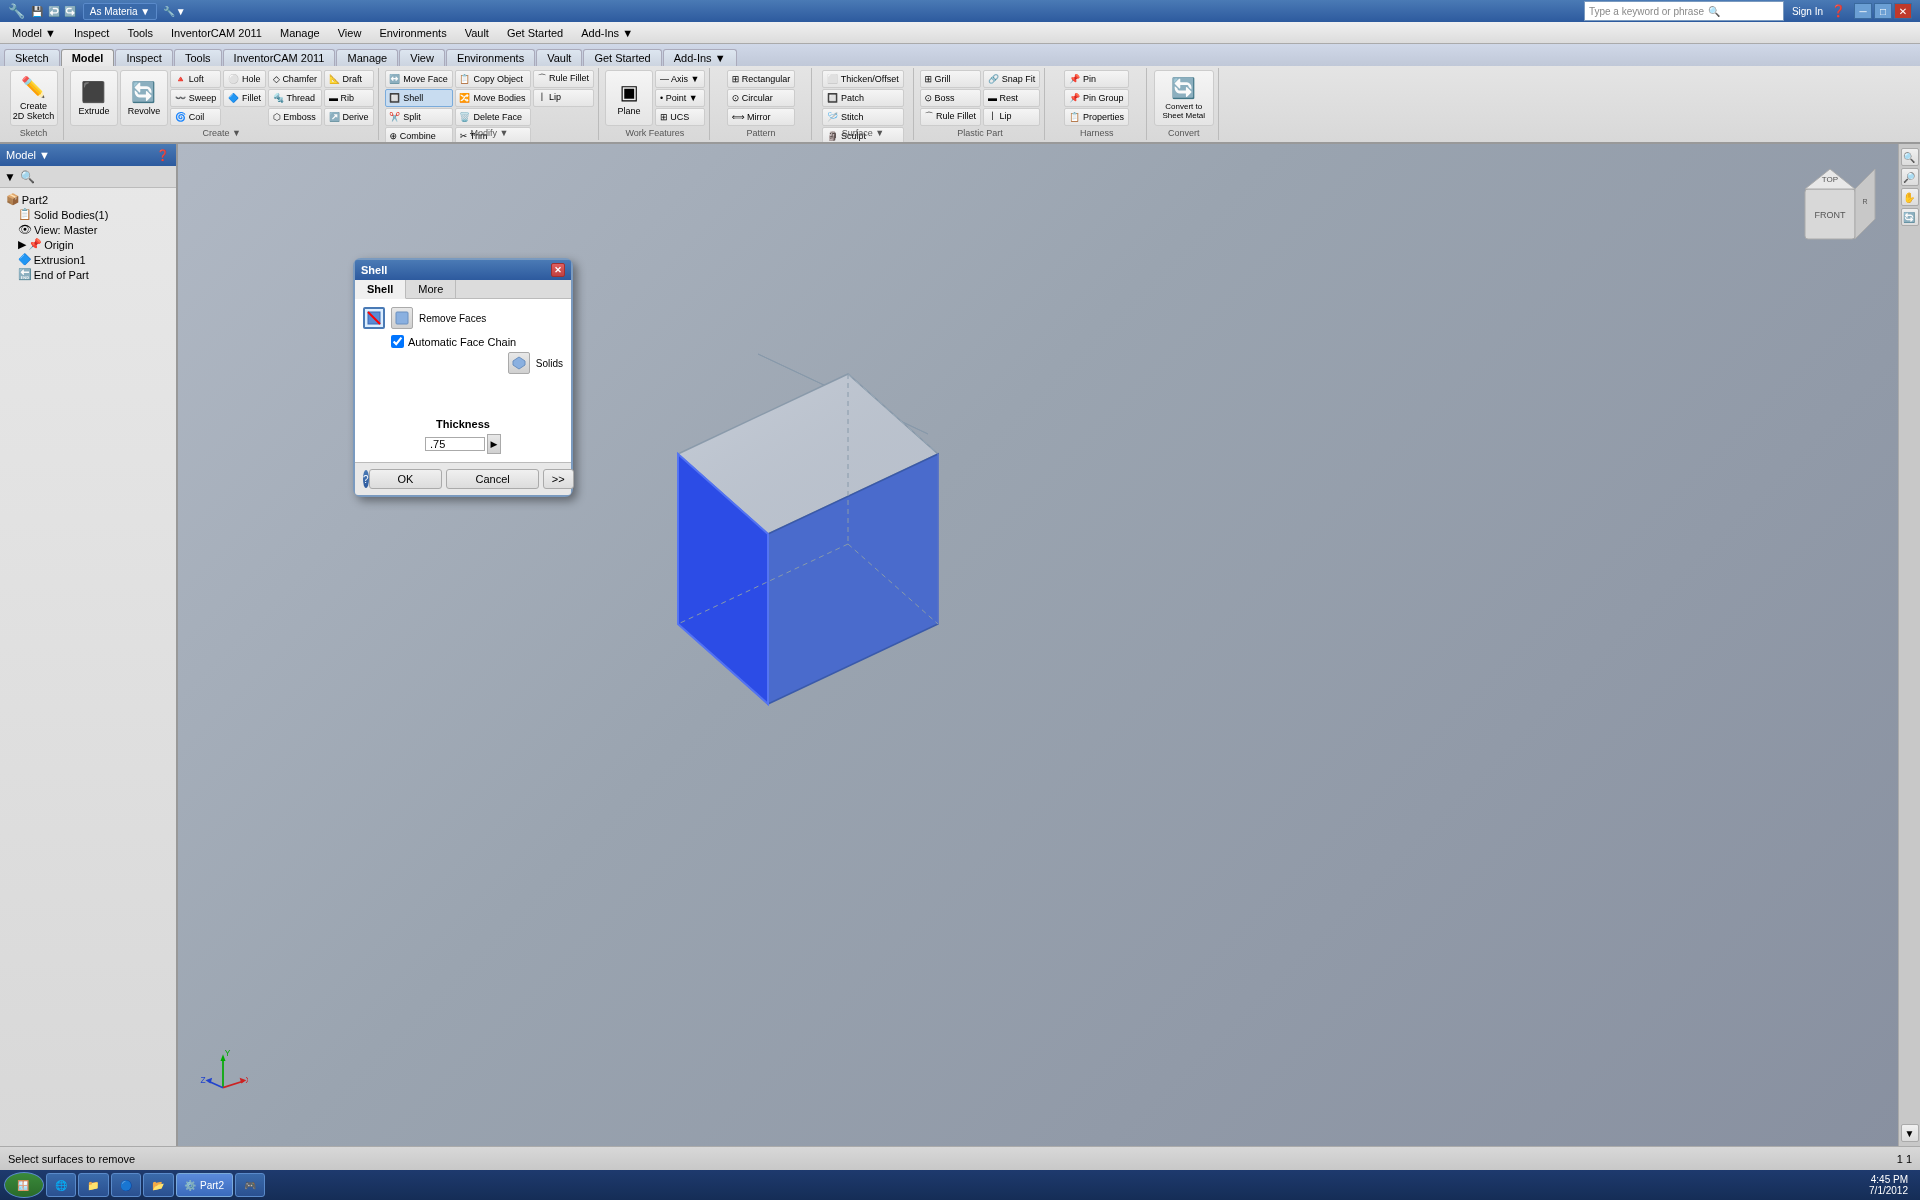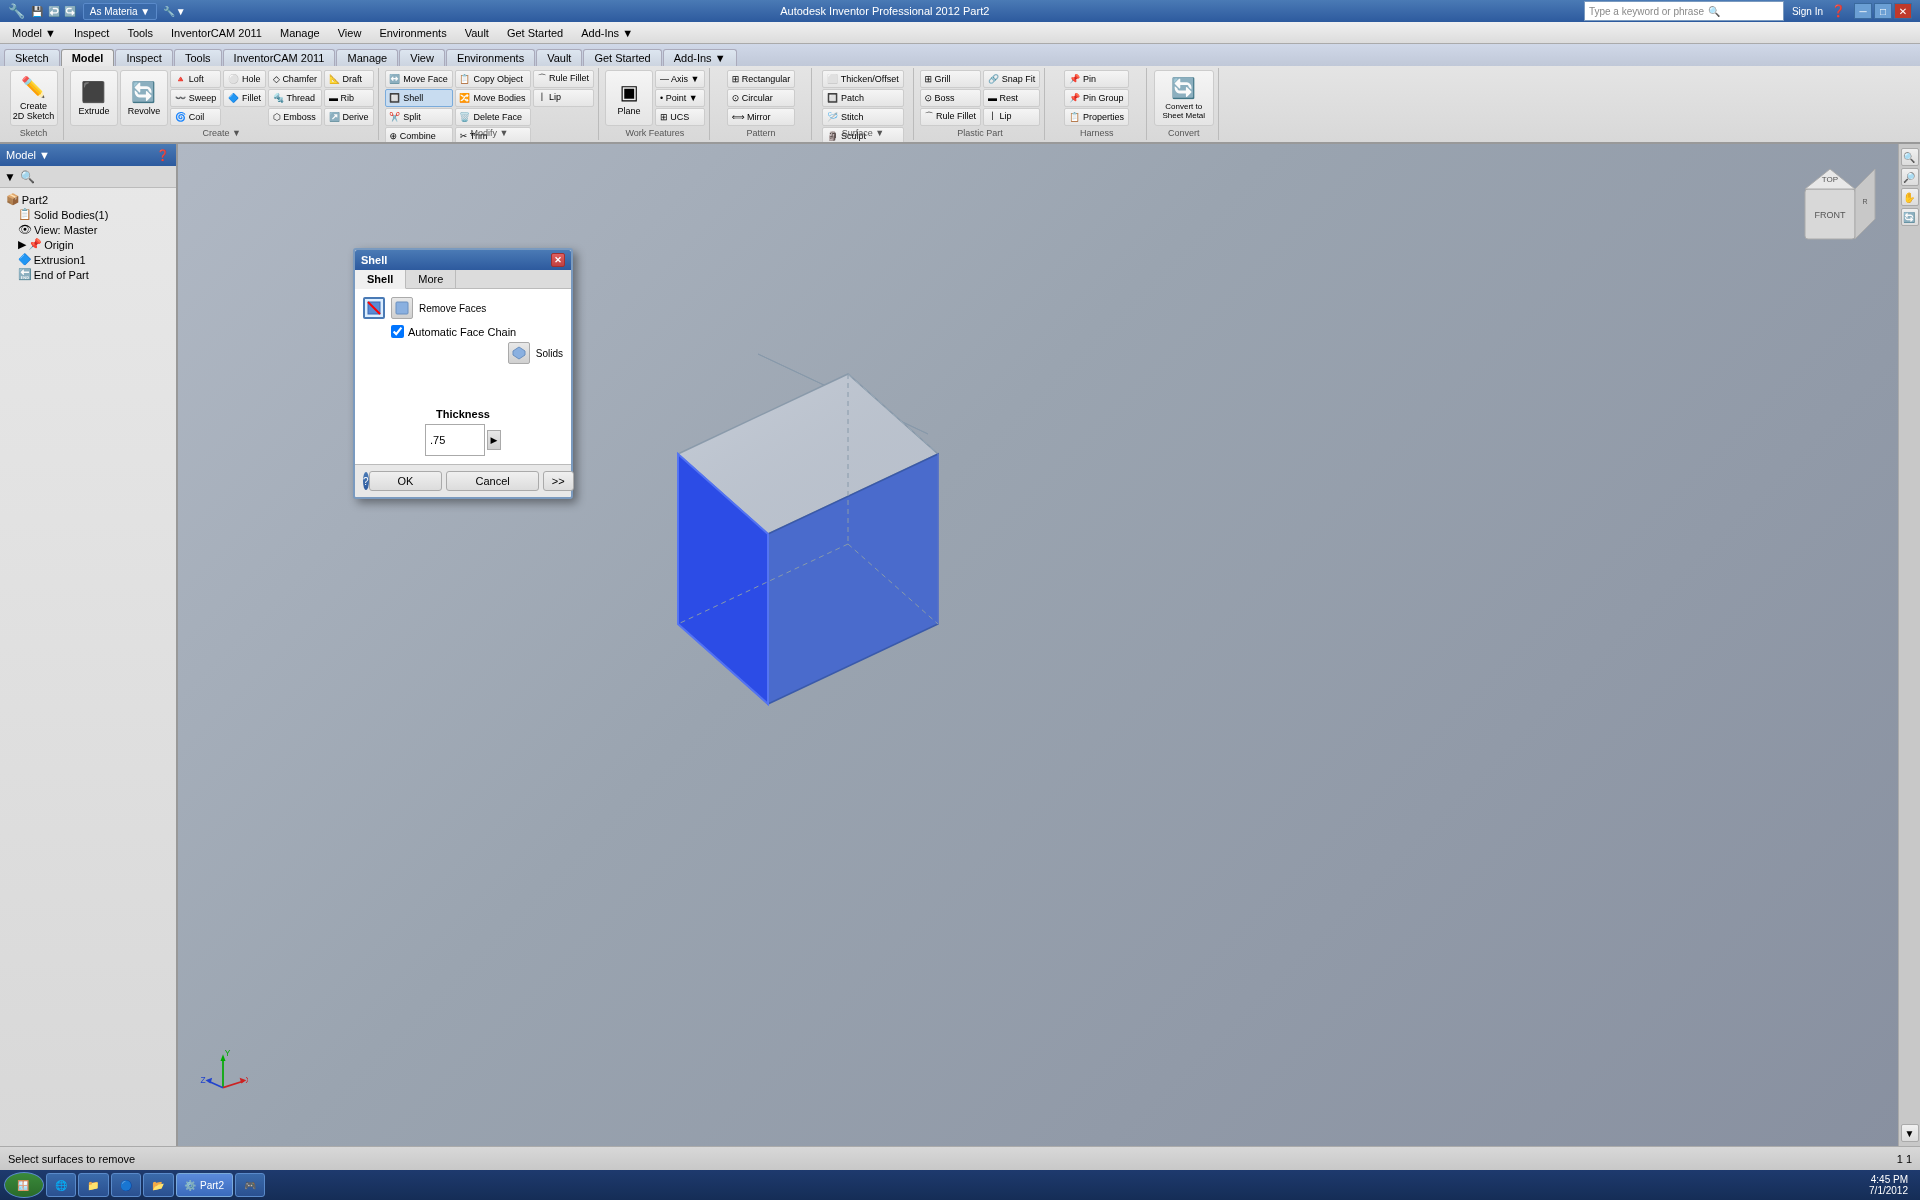--- a/index.html
+++ b/index.html
@@ -288,25 +288,25 @@
       color: white;
       font-size: 10px;
       text-align: right;
       padding-right: 8px;
     }
 
     
     #shell-dialog {
       position: absolute;
       left: 175px;
-      top: 104px;
+      top: 114px;
       width: 220px;
       background: #f0f0f0;
       border: 2px solid #7a9abf;
-      border-radius: 3px;
+      border-radius: 8px;
       box-shadow: 4px 4px 10px rgba(0,0,0,0.4);
       z-index: 100;
     }
     #shell-dialog-titlebar {
       height: 20px;
       background: linear-gradient(to bottom, #4a7ab5, #2d5a9e);
       display: flex;
       align-items: center;
       justify-content: space-between;
       padding: 0 6px;
@@ -375,21 +375,21 @@
       align-items: center;
       justify-content: center;
       gap: 4px;
       margin-top: 8px;
       flex-direction: column;
     }
     .thickness-label { font-size: 11px; font-weight: bold; margin-top: 36px; }
     .thickness-input-row { display: flex; align-items: center; gap: 2px; }
     .thickness-input {
       width: 60px;
-      height: 32px;
+      height: 14px;
       border: 1px solid #aaa;
       font-size: 11px;
       padding: 0 4px;
       background: white;
     }
     .thickness-arrow {
       width: 14px; height: 20px;
       background: linear-gradient(to bottom, #e8e8e8, #d0d0d0);
       border: 1px solid #aaa;
       display: flex; align-items: center; justify-content: center;
@@ -451,21 +451,20 @@
   <div style="display:flex;align-items:center;gap:6px;">
     <span style="font-size:14px;">🔧</span>
     <span style="display:flex;gap:4px;">
       <span style="font-size:10px;">💾</span>
       <span style="font-size:10px;">↩️</span>
       <span style="font-size:10px;">↪️</span>
     </span>
     <span style="background:#3a6aaa;border:1px solid #5a8aca;padding:2px 6px;border-radius:2px;font-size:10px;">As Materia ▼</span>
     <span style="font-size:10px;">🔧▼</span>
   </div>
-  <div id="titlebar-title">Autodesk Inventor Professional 2012  Part2</div>
   <div style="display:flex;align-items:center;gap:8px;">
     <div id="search-bar">
       <span style="color:#888;font-size:10px;">Type a keyword or phrase</span>
       <span style="margin-left:4px;font-size:10px;">🔍</span>
     </div>
     <span style="color:white;font-size:10px;cursor:pointer;">Sign In</span>
     <span style="font-size:12px;cursor:pointer;">❓</span>
     <div id="titlebar-controls">
       <div class="title-btn">─</div>
       <div class="title-btn">□</div>

